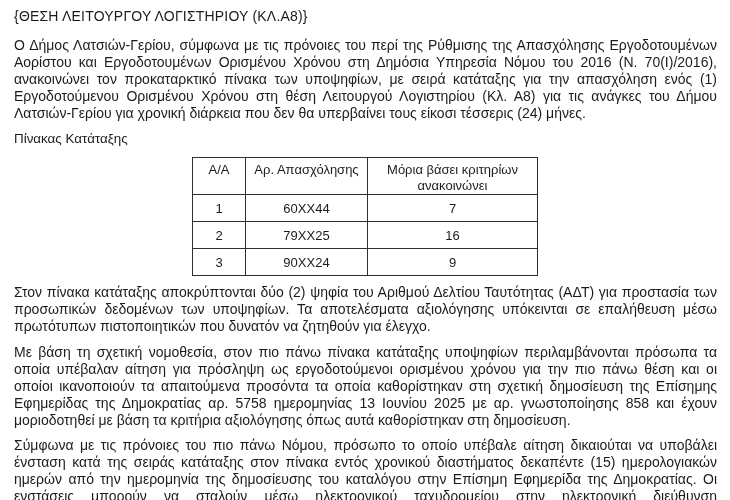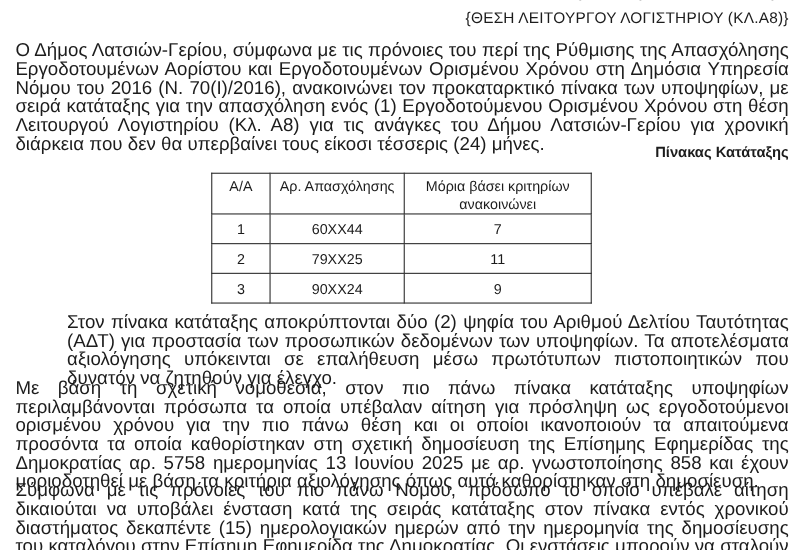--- a/index.html
+++ b/index.html
@@ -12,45 +12,44 @@
     position: relative;
     overflow: hidden;
     background: #ffffff;
     font-family: "Liberation Sans", sans-serif;
     color: #1c1c1c;
   }
   .abs { position: absolute; }
   .title-line {
     left: 14px;
     right: 13px;
-    text-align: right;
+    text-align: left;
     font-size: 14px;
     line-height: 17px;
     letter-spacing: 0.2px;
     white-space: nowrap;
   }
   .body-par {
     left: 14px;
     right: 13px;
     margin: 0;
-    font-size: 17px;
+    font-size: 14px;
     line-height: 17px;
     text-align: justify;
   }
   .last-just {
     text-align-last: justify;
     -moz-text-align-last: justify;
   }
   .table-heading {
     left: 14px;
     right: 13px;
-    text-align: right;
+    text-align: left;
     font-size: 13.4px;
     line-height: 17px;
-    font-weight: bold;
   }
   .table-wrap {
     left: 0;
     right: 0;
     top: 157px;
     display: flex;
     justify-content: center;
   }
   table.ranking {
     border-collapse: collapse;
@@ -105,28 +104,28 @@
     </thead>
     <tbody>
       <tr>
         <td>1</td>
         <td>60XX44</td>
         <td>7</td>
       </tr>
       <tr>
         <td>2</td>
         <td>79XX25</td>
-        <td>11</td>
+        <td>16</td>
       </tr>
       <tr>
         <td>3</td>
         <td>90XX24</td>
         <td>9</td>
       </tr>
     </tbody>
   </table>
 </div>
 
-<p class="abs body-par" style="top:284px;margin-left:47px;">Στον πίνακα κατάταξης αποκρύπτονται δύο (2) ψηφία του Αριθμού Δελτίου Ταυτότητας (ΑΔΤ) για προστασία των προσωπικών δεδομένων των υποψηφίων. Τα αποτελέσματα αξιολόγησης υπόκεινται σε επαλήθευση μέσω πρωτότυπων πιστοποιητικών που δυνατόν να ζητηθούν για έλεγχο.</p>
+<p class="abs body-par" style="top:284px;">Στον πίνακα κατάταξης αποκρύπτονται δύο (2) ψηφία του Αριθμού Δελτίου Ταυτότητας (ΑΔΤ) για προστασία των προσωπικών δεδομένων των υποψηφίων. Τα αποτελέσματα αξιολόγησης υπόκεινται σε επαλήθευση μέσω πρωτότυπων πιστοποιητικών που δυνατόν να ζητηθούν για έλεγχο.</p>
 
 <p class="abs body-par" style="top:344px;">Με βάση τη σχετική νομοθεσία, στον πιο πάνω πίνακα κατάταξης υποψηφίων περιλαμβάνονται πρόσωπα τα οποία υπέβαλαν αίτηση για πρόσληψη ως εργοδοτούμενοι ορισμένου χρόνου για την πιο πάνω θέση και οι οποίοι ικανοποιούν τα απαιτούμενα προσόντα τα οποία καθορίστηκαν στη σχετική δημοσίευση της Επίσημης Εφημερίδας της Δημοκρατίας αρ. 5758 ημερομηνίας 13 Ιουνίου 2025  με αρ. γνωστοποίησης 858 και έχουν μοριοδοτηθεί με βάση τα κριτήρια αξιολόγησης όπως αυτά καθορίστηκαν στη δημοσίευση.</p>
 
 <p class="abs body-par last-just" style="top:437px;"><span>Σύμφωνα με τις πρόνοιες του πιο πάνω Νόμου, πρόσωπο το οποίο υπέβαλε αίτηση δικαιούται να υποβάλει ένσταση κατά της σειράς κατάταξης στον πίνακα εντός χρονικού διαστήματος δεκαπέντε (15) ημερολογιακών ημερών από την ημερομηνία της δημοσίευσης του καταλόγου στην Επίσημη Εφημερίδα της Δημοκρατίας. Οι ενστάσεις μπορούν να σταλούν μέσω ηλεκτρονικού ταχυδρομείου στην ηλεκτρονική διεύθυνση </span><span>municipality@latsia-geri.org.cy</span></p>
 
 </body></html>

